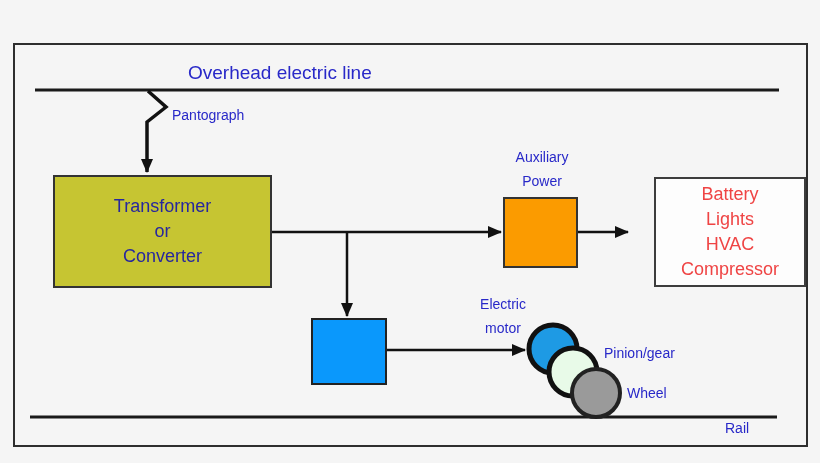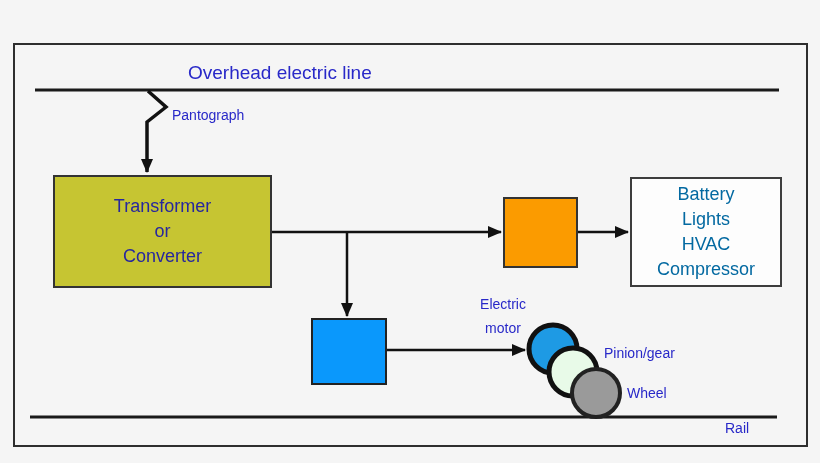--- a/index.html
+++ b/index.html
@@ -22,21 +22,21 @@
   .lbl.center{text-align:center;transform:translateX(-50%);}
   .lbl.right{text-align:right;}
   .overhead-lbl{font-size:19px;text-align:right;}
   .box{
     position:absolute;display:flex;align-items:center;justify-content:center;
     text-align:center;color:#27279e;font-size:18px;line-height:25px;
     white-space:pre-line;box-sizing:border-box;
   }
   .box.transformer{left:53px;top:175px;width:219px;height:113px;background:#c6c532;border:2px solid #333;}
   .box.auxiliary{left:503px;top:197px;width:75px;height:71px;background:#fb9b00;border:2px solid #333;}
-  .box.battery{left:630px;top:177px;width:152px;height:110px;background:#fdfdfd;border:2px solid #3d3d3d;color:#0369a1;}
+  .box.battery{left:654px;top:177px;width:152px;height:110px;background:#fdfdfd;border:2px solid #3d3d3d;color:#ef4444;}
   .box.traction{left:311px;top:318px;width:76px;height:67px;background:#0a98fc;border:2px solid #222;}
 </style>
 </head>
 <body>
 
 <div class="canvas">
 
   <div class="frame"></div>
 
   <svg class="lines" viewBox="0 0 820 463">
@@ -66,20 +66,22 @@
   </svg>
 
   <div class="lbl overhead-lbl" style="left:188px;top:61px;">Overhead electric line</div>
 
   <div class="lbl" style="left:172px;top:103px;">Pantograph</div>
 
   <div class="box transformer">Transformer
 or
 Converter</div>
 
+  <div class="lbl center" style="left:542px;top:145px;">Auxiliary
+Power</div>
 
   <div class="box auxiliary"></div>
 
   <div class="box battery">Battery
 Lights
 HVAC
 Compressor</div>
 
 
   <div class="box traction"></div>

